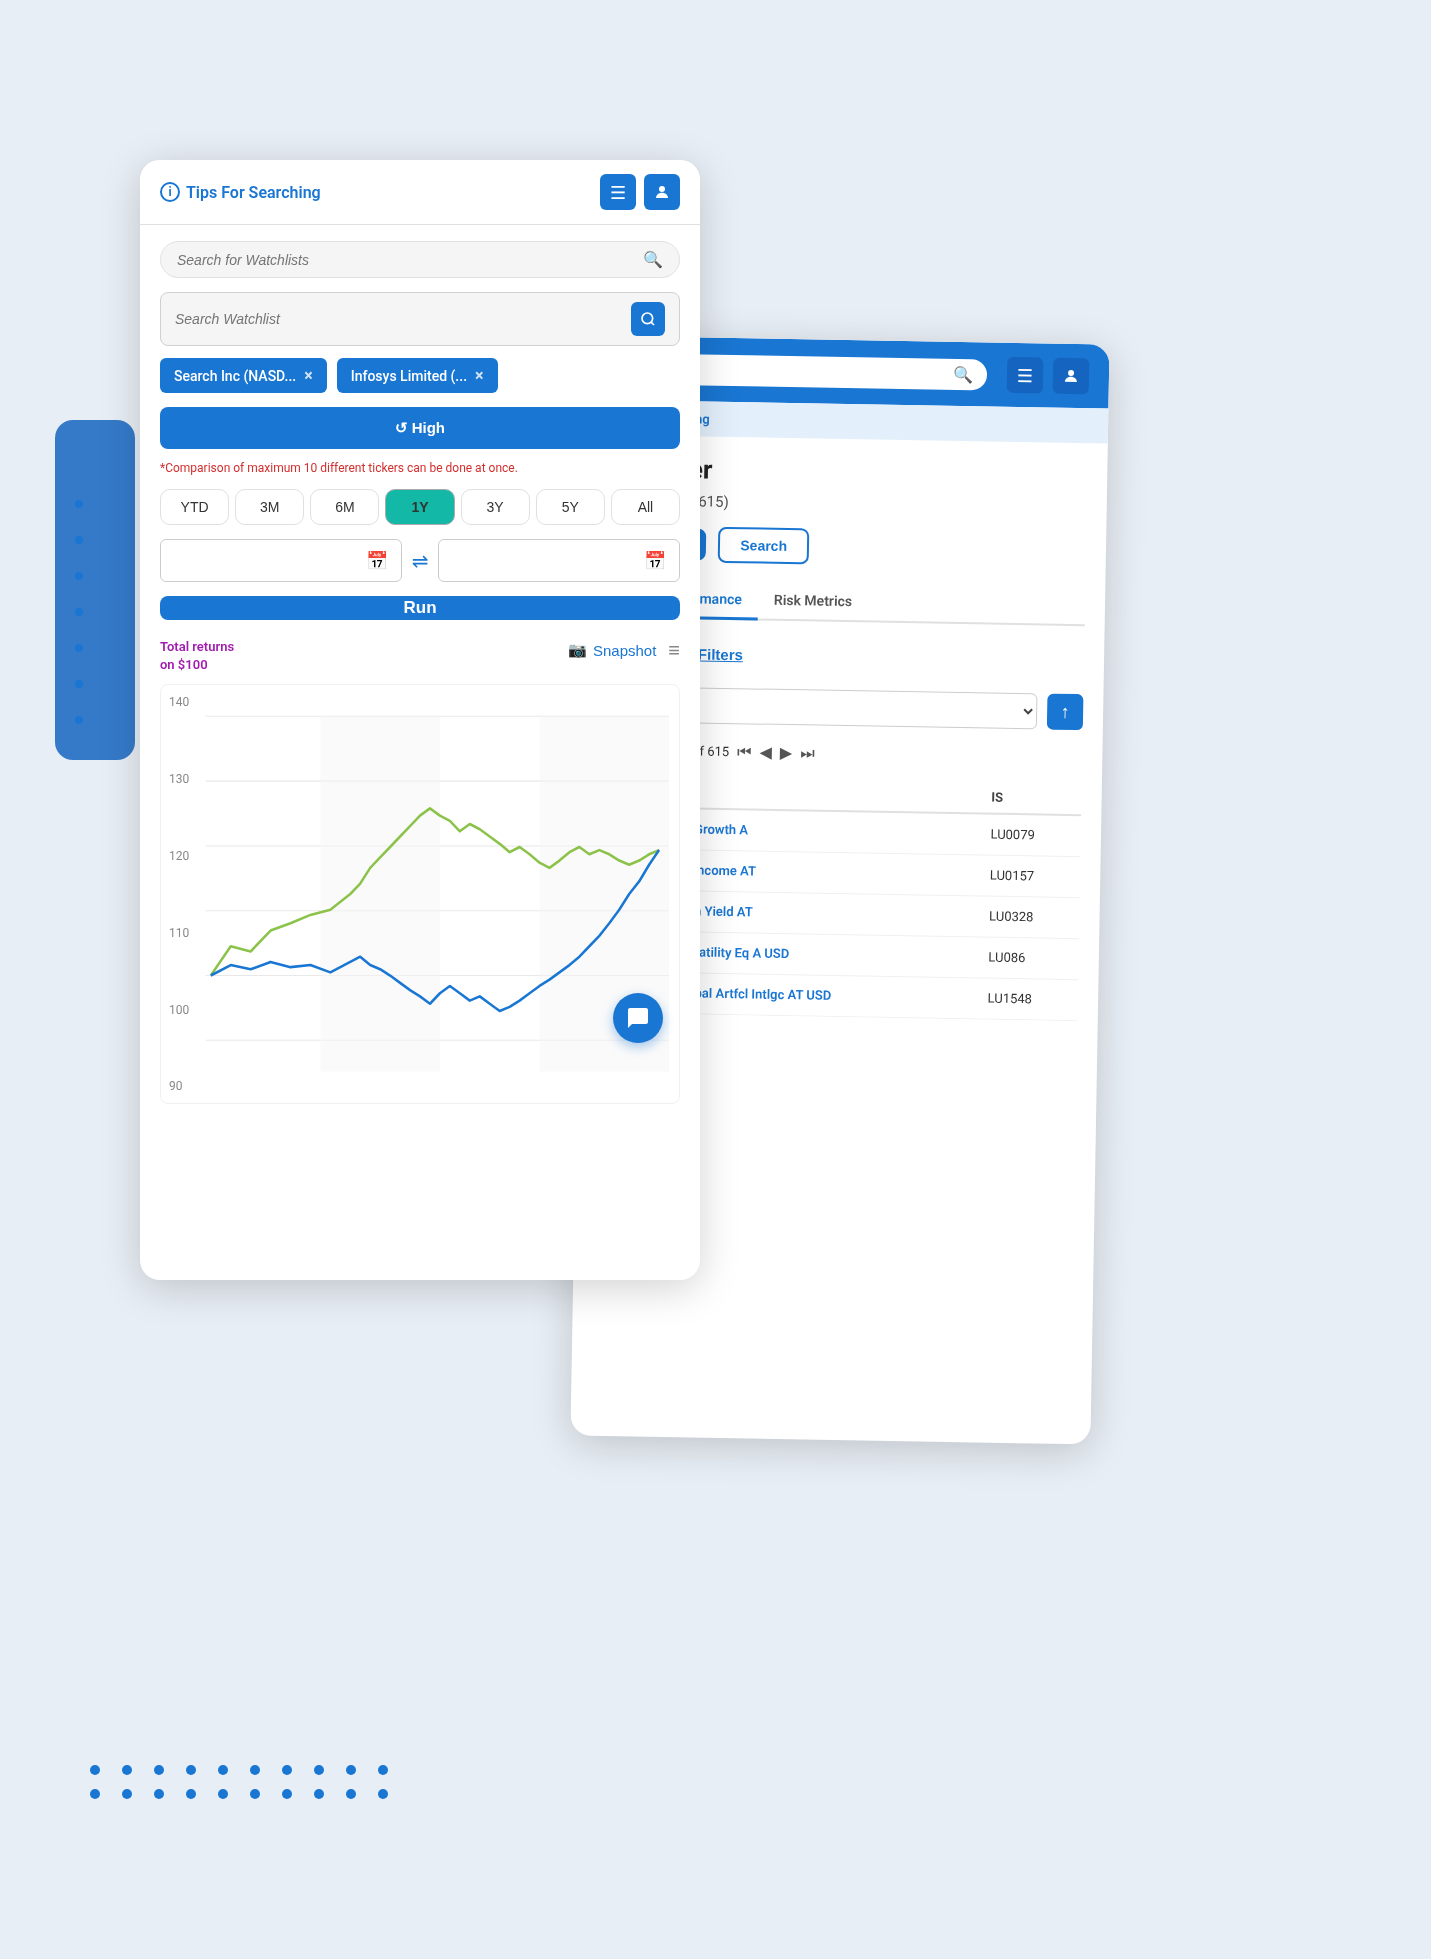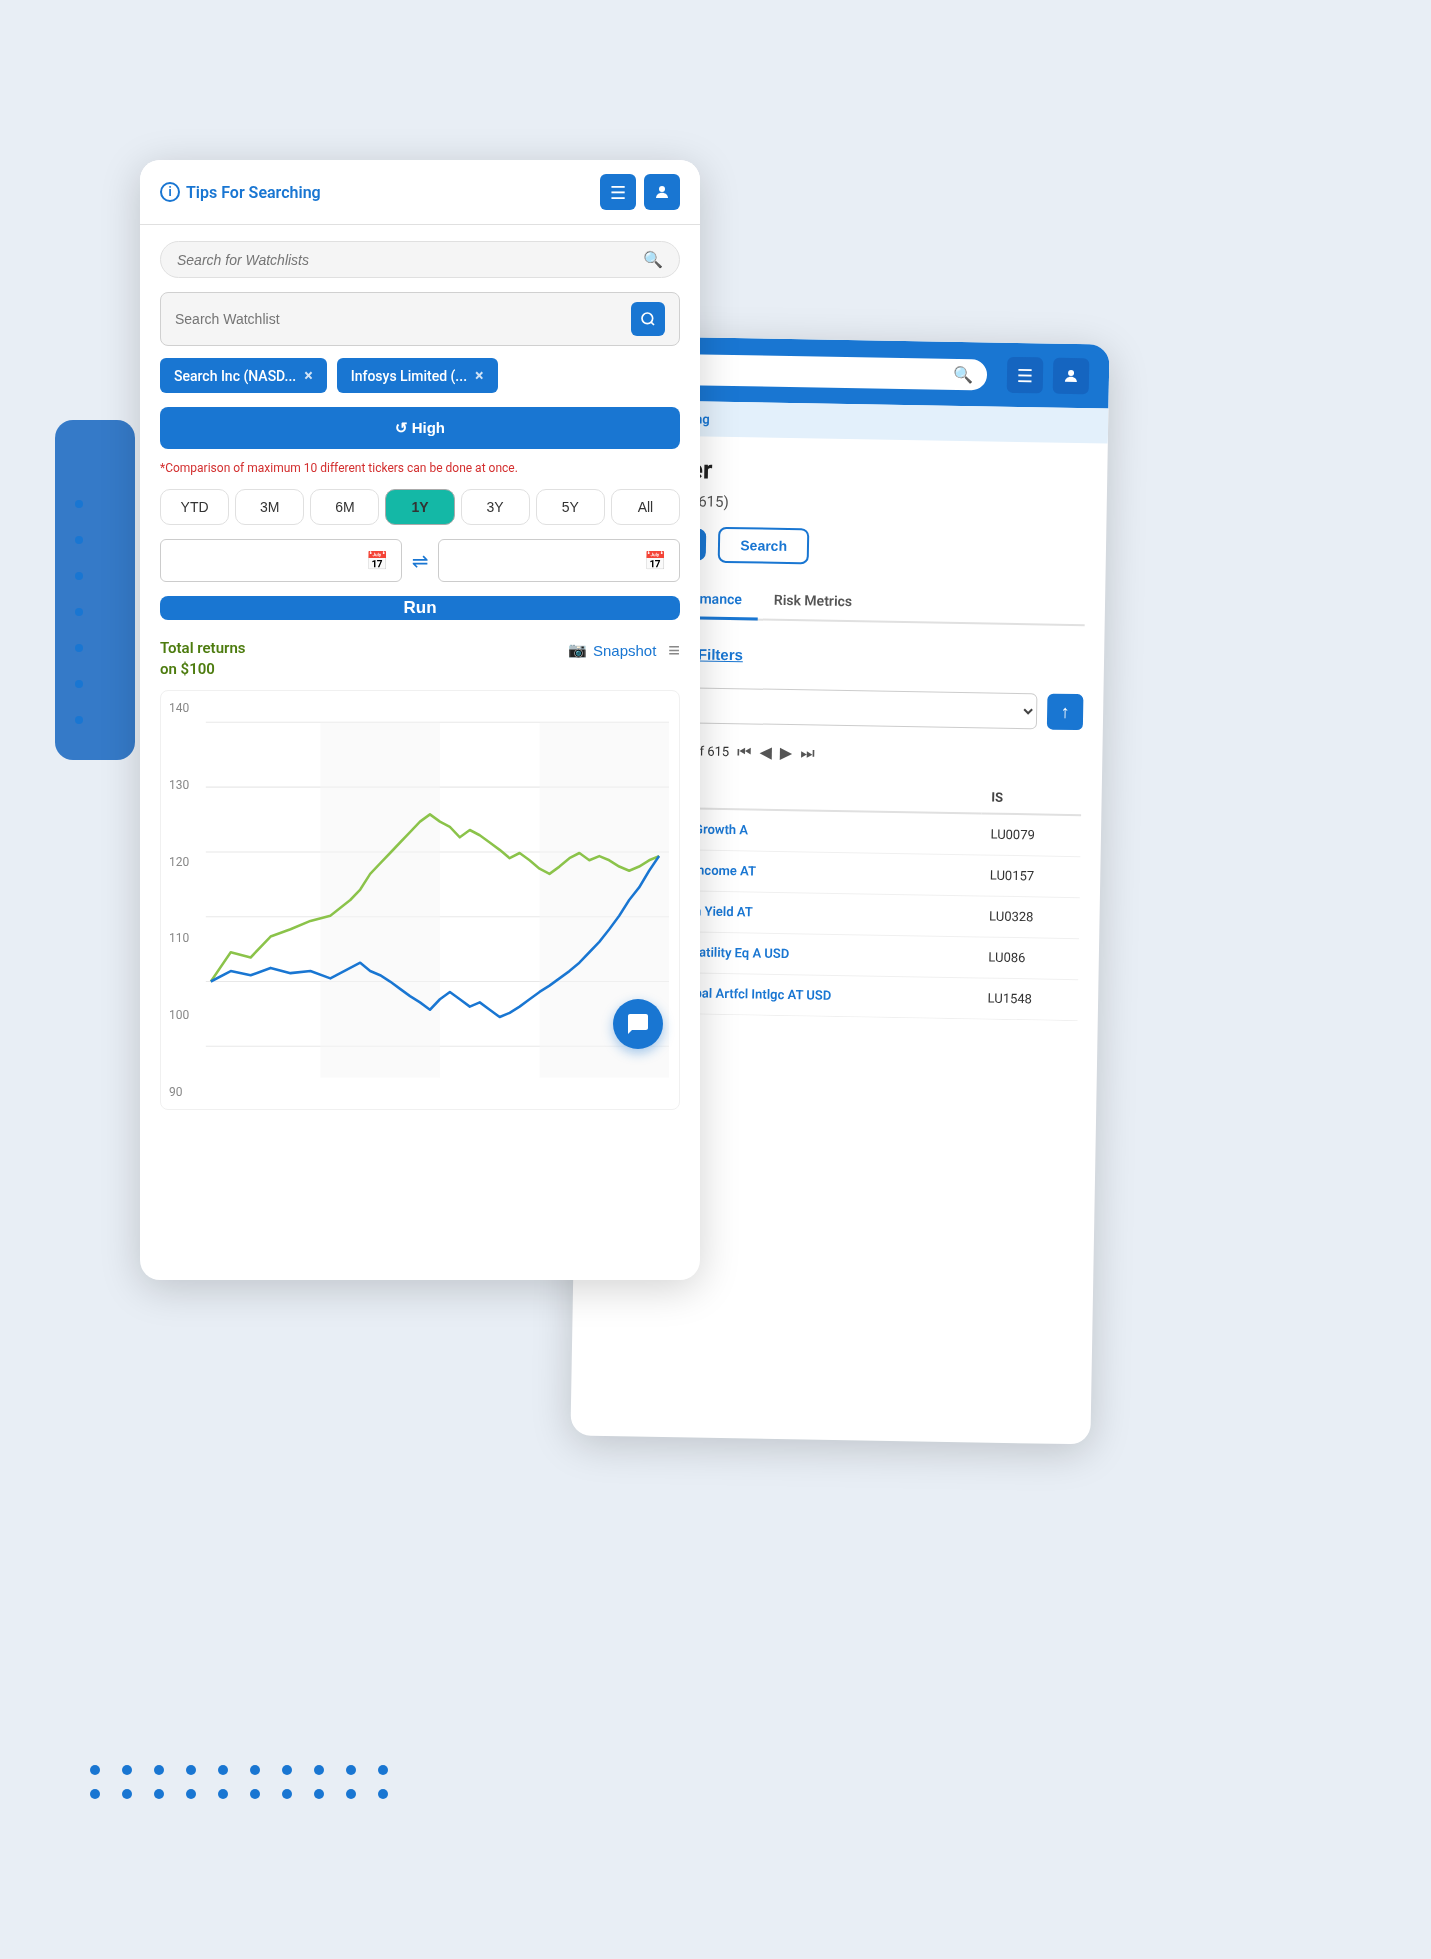--- a/index.html
+++ b/index.html
@@ -353,20 +353,21 @@
       margin: 14px 0 12px;
       gap: 10px;
     }
     .watchlist-search-row input {
       border: none;
       outline: none;
       background: transparent;
       font-size: 14px;
       flex: 1;
       color: #555;
+      font-style: italic;
     }
     .watchlist-search-icon-btn {
       background: #1976d2;
       color: #fff;
       border: none;
       width: 34px;
       height: 34px;
       border-radius: 6px;
       display: flex;
       align-items: center;
@@ -491,23 +492,23 @@
       margin-bottom: 18px;
     }
 
     .chart-header {
       display: flex;
       align-items: flex-start;
       justify-content: space-between;
       margin-bottom: 10px;
     }
     .chart-title {
-      font-size: 15px;
+      font-size: 13px;
       font-weight: 600;
-      color: #4d7c0f;
+      color: #a21caf;
       line-height: 1.4;
     }
     .chart-actions {
       display: flex;
       align-items: center;
       gap: 12px;
     }
     .snapshot-btn {
       display: flex;
       align-items: center;

